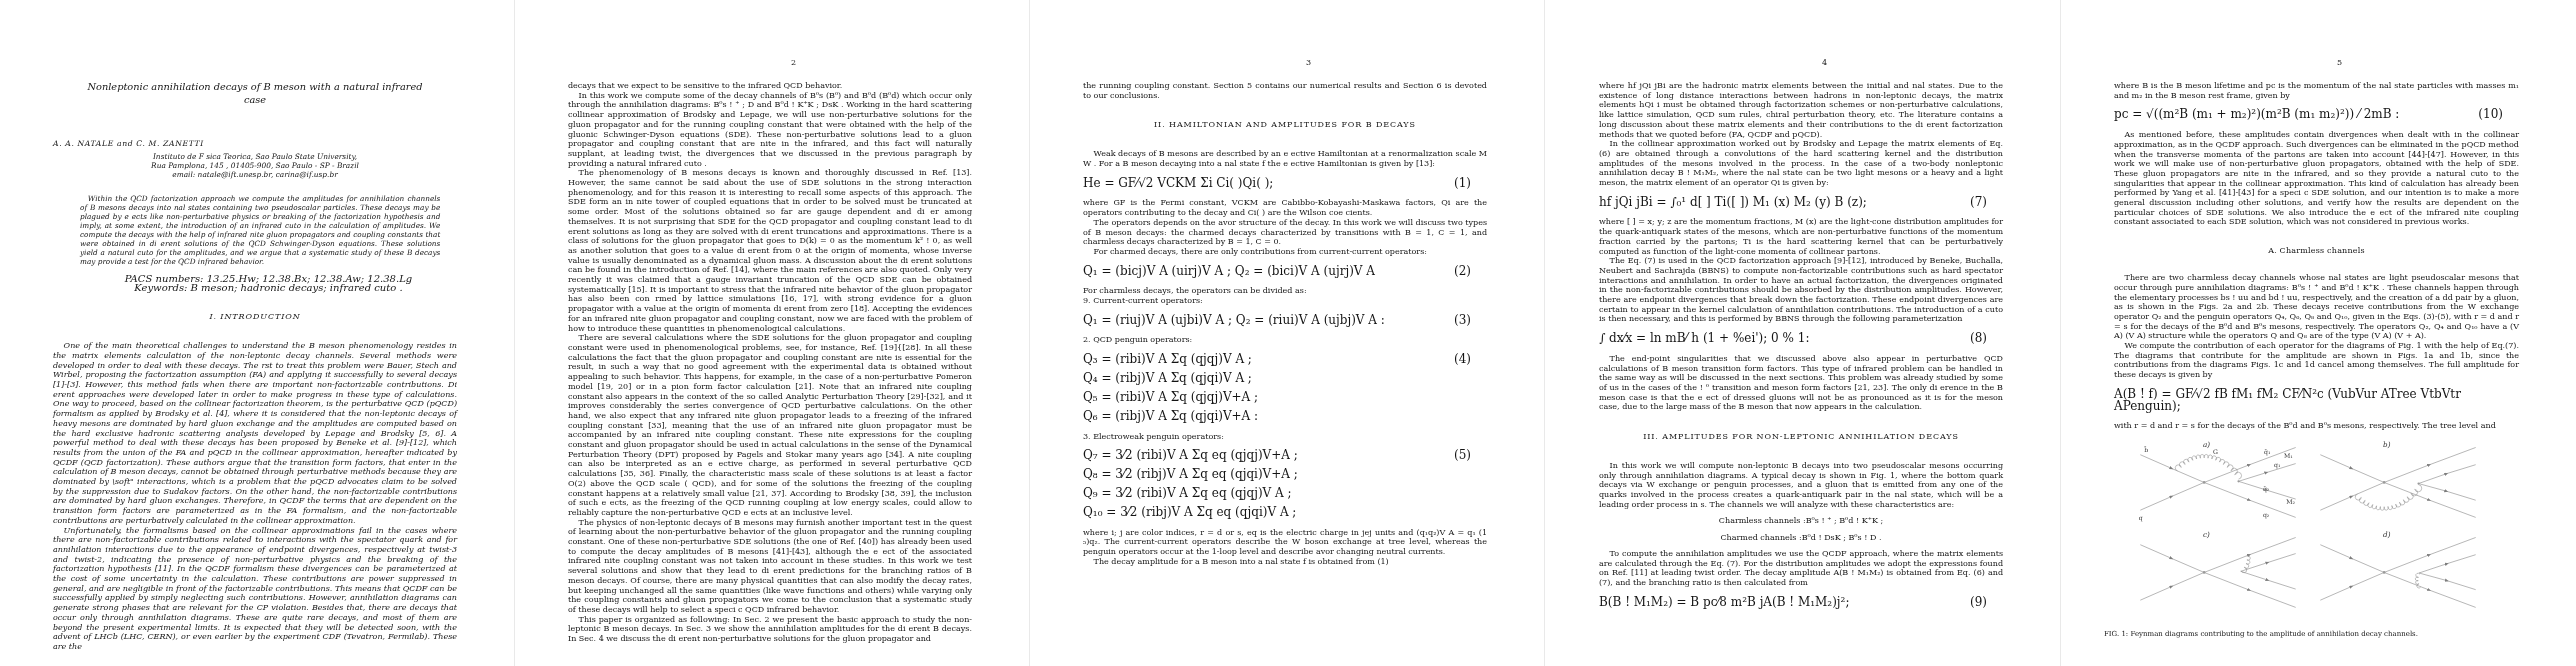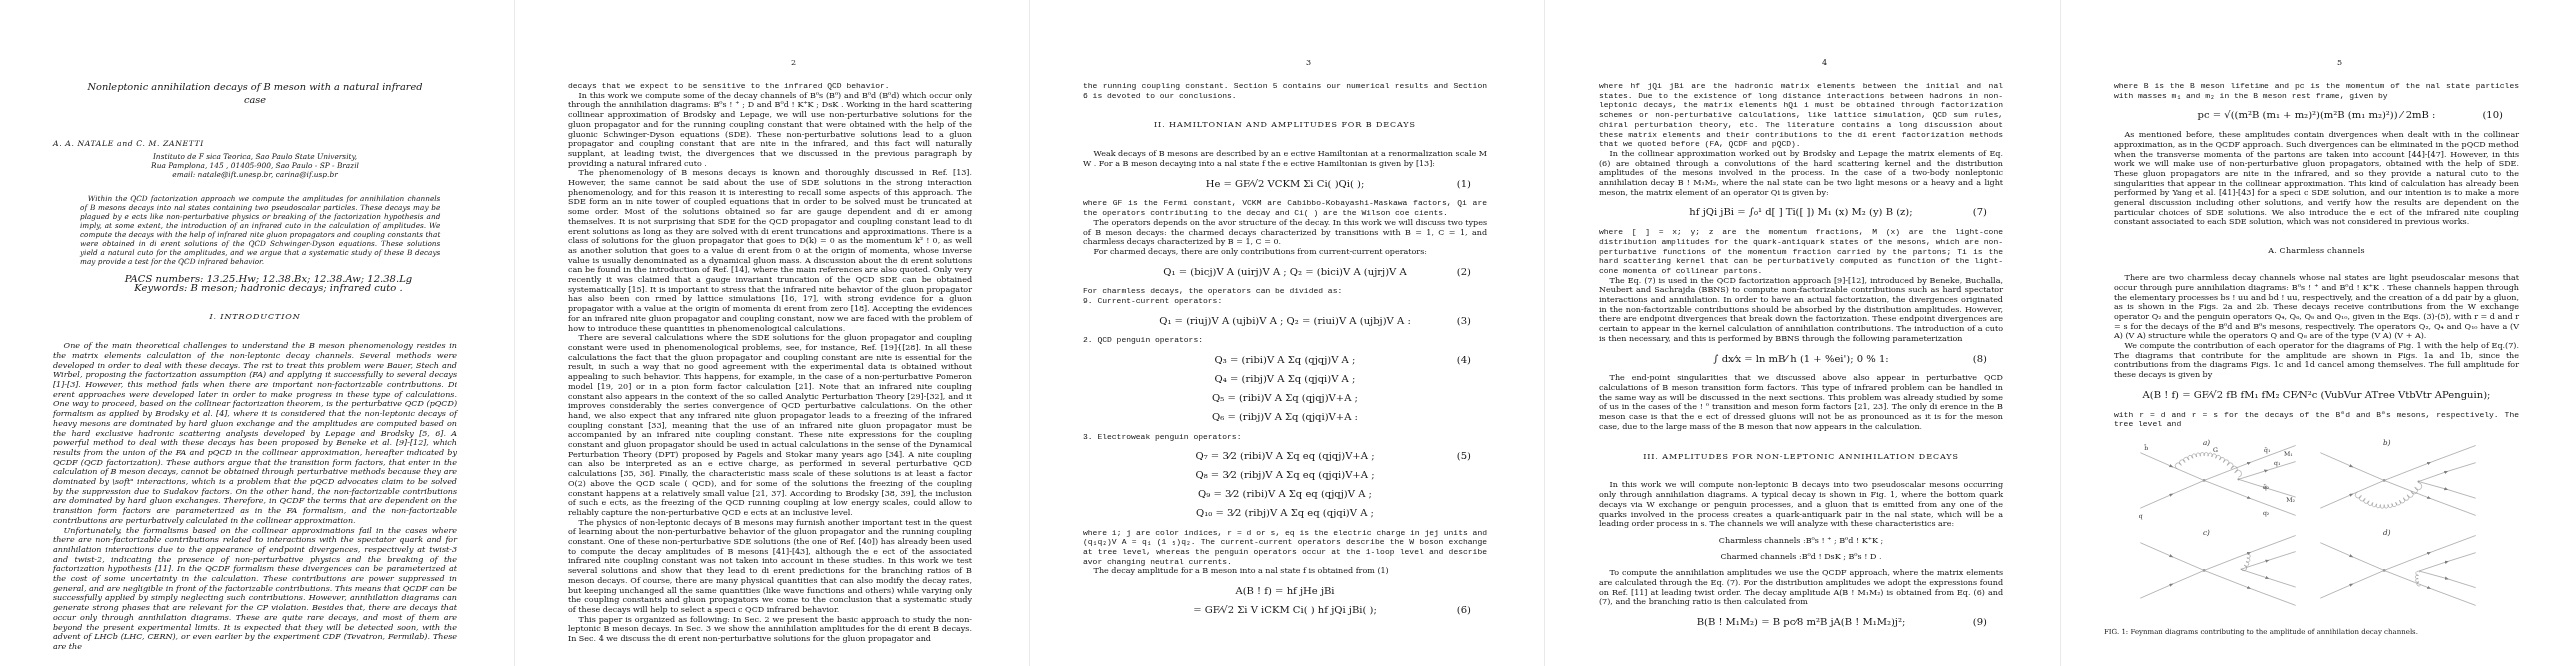--- a/index.html
+++ b/index.html
@@ -16,24 +16,24 @@
   .title{text-align:center;font-size:9.8px;line-height:12.8px;}
   .authors{text-align:left;font-size:7.7px;letter-spacing:0.6px;margin-top:32px;}
   .affil{text-align:center;font-size:7.4px;line-height:9.2px;}
   .affil.first{margin-top:4.4px;}
   .abstract{margin:14.5px 16.7px 0 27px;font-size:7.3px;line-height:9px;text-align:justify;text-indent:7.8px;}
   .meta{margin-left:27px;font-size:10px;line-height:9.2px;text-align:center;}
   .meta.first{margin-top:7.8px;}
   .heading{text-align:center;font-size:8px;letter-spacing:0.9px;margin:20px 5.6px 18.3px 5.6px;line-height:10.6px;}
   .subheading{text-align:center;font-size:8px;letter-spacing:0.2px;margin:19px 0 18px 0;}
   .para{font-size:8px;line-height:9.7px;text-align:justify;text-indent:10.6px;}
-  .para.noindent{text-indent:0;font-family:Liberation Mono, monospace;}
+  .para.noindent{text-indent:0;}
   .center{text-align:center;font-size:8px;line-height:9.7px;margin:6.7px 0;}
   .eq{margin:9px 0;}
-  .eqrow{position:relative;text-align:center;font-size:10px;line-height:11.7px;margin:7.2px 0;}
+  .eqrow{position:relative;font-size:12px;line-height:11.7px;margin:7.2px 0;}
   .eqnum{position:absolute;right:16px;top:0;}
   .fnrule{width:84px;border-top:0.6px solid #3a3a3a;margin:15.6px 0 7.8px 0;}
   .footnote{font-size:6.8px;line-height:8.7px;text-align:justify;}
   .figblock{margin:7.8px 0 0 53px;}
   .figgrid{display:grid;grid-template-columns:172px 172px;grid-row-gap:2.2px;grid-column-gap:7.8px;margin-left:18px;}
   .figgrid svg{display:block;}
   .figcaption{font-size:7px;margin-top:13.3px;margin-left:-10px;}
   svg text{font-family:"DejaVu Serif","Liberation Serif",serif;font-size:11px;fill:#333;}
   svg text.pl{font-style:italic;font-size:13px;}
   .fline{stroke:#7d7d7d;stroke-width:1;fill:none;}
@@ -106,24 +106,20 @@
         </div>
         <div class="para noindent">3. Electroweak penguin operators:</div>
         <div class="eq">
           <div class="eqrow"><span>Q₇ =  3⁄2 (ribi)V A  Σq eq (qjqj)V+A ;</span><span class="eqnum">(5)</span></div>
           <div class="eqrow"><span>Q₈ =  3⁄2 (ribj)V A  Σq eq (qjqi)V+A ;</span></div>
           <div class="eqrow"><span>Q₉ =  3⁄2 (ribi)V A  Σq eq (qjqj)V A ;</span></div>
           <div class="eqrow"><span>Q₁₀ =  3⁄2 (ribj)V A  Σq eq (qjqi)V A ;</span></div>
         </div>
         <div class="para noindent">where i; j are color indices, r =  d or s, eq is the electric charge in jej units and (q₁q₂)V A =  q₁  (1   ₅)q₂. The current-current operators describe the W  boson exchange at tree level, whereas the penguin operators occur at the 1-loop level and describe  avor changing neutral currents.</div>
         <div class="para">The decay amplitude for a B meson into a  nal state f is obtained from  (1)</div>
-        <div class="eq">
-          <div class="eqrow"><span>A(B  !  f)  =  hf jHe jBi</span></div>
-          <div class="eqrow"><span>=  GF⁄√2  Σi  V iCKM Ci( ) hf jQi jBi( );</span><span class="eqnum">(6)</span></div>
-        </div>
       </div>
   </div>
 
   <div class="page" id="page-3">
     <div class="pagenum">4</div>
     <div class="content">
         <div class="para noindent">where hf jQi jBi are the hadronic matrix elements between the initial and  nal states. Due to the existence of long distance interactions between hadrons in non-leptonic decays, the matrix elements hQi i must be obtained through factorization schemes or non-perturbative calculations, like lattice simulation, QCD sum rules, chiral perturbation theory, etc. The literature contains a long discussion about these matrix elements and their contributions to the di erent factorization methods that we quoted before (FA, QCDF and pQCD).</div>
         <div class="para">In the collinear approximation worked out by Brodsky and Lepage the matrix elements of Eq. (6) are obtained through a convolutions of the hard scattering kernel and the distribution amplitudes of the mesons involved in the process. In the case of a two-body nonleptonic annihilation decay B !  M₁M₂, where the  nal state can be two light mesons or a heavy and a light meson, the matrix element of an operator Qi is given by:</div>
         <div class="eq">
           <div class="eqrow"><span>hf jQi jBi =  ∫₀¹ d[ ] Ti([ ])   M₁ (x)   M₂ (y)   B (z);</span><span class="eqnum">(7)</span></div>

